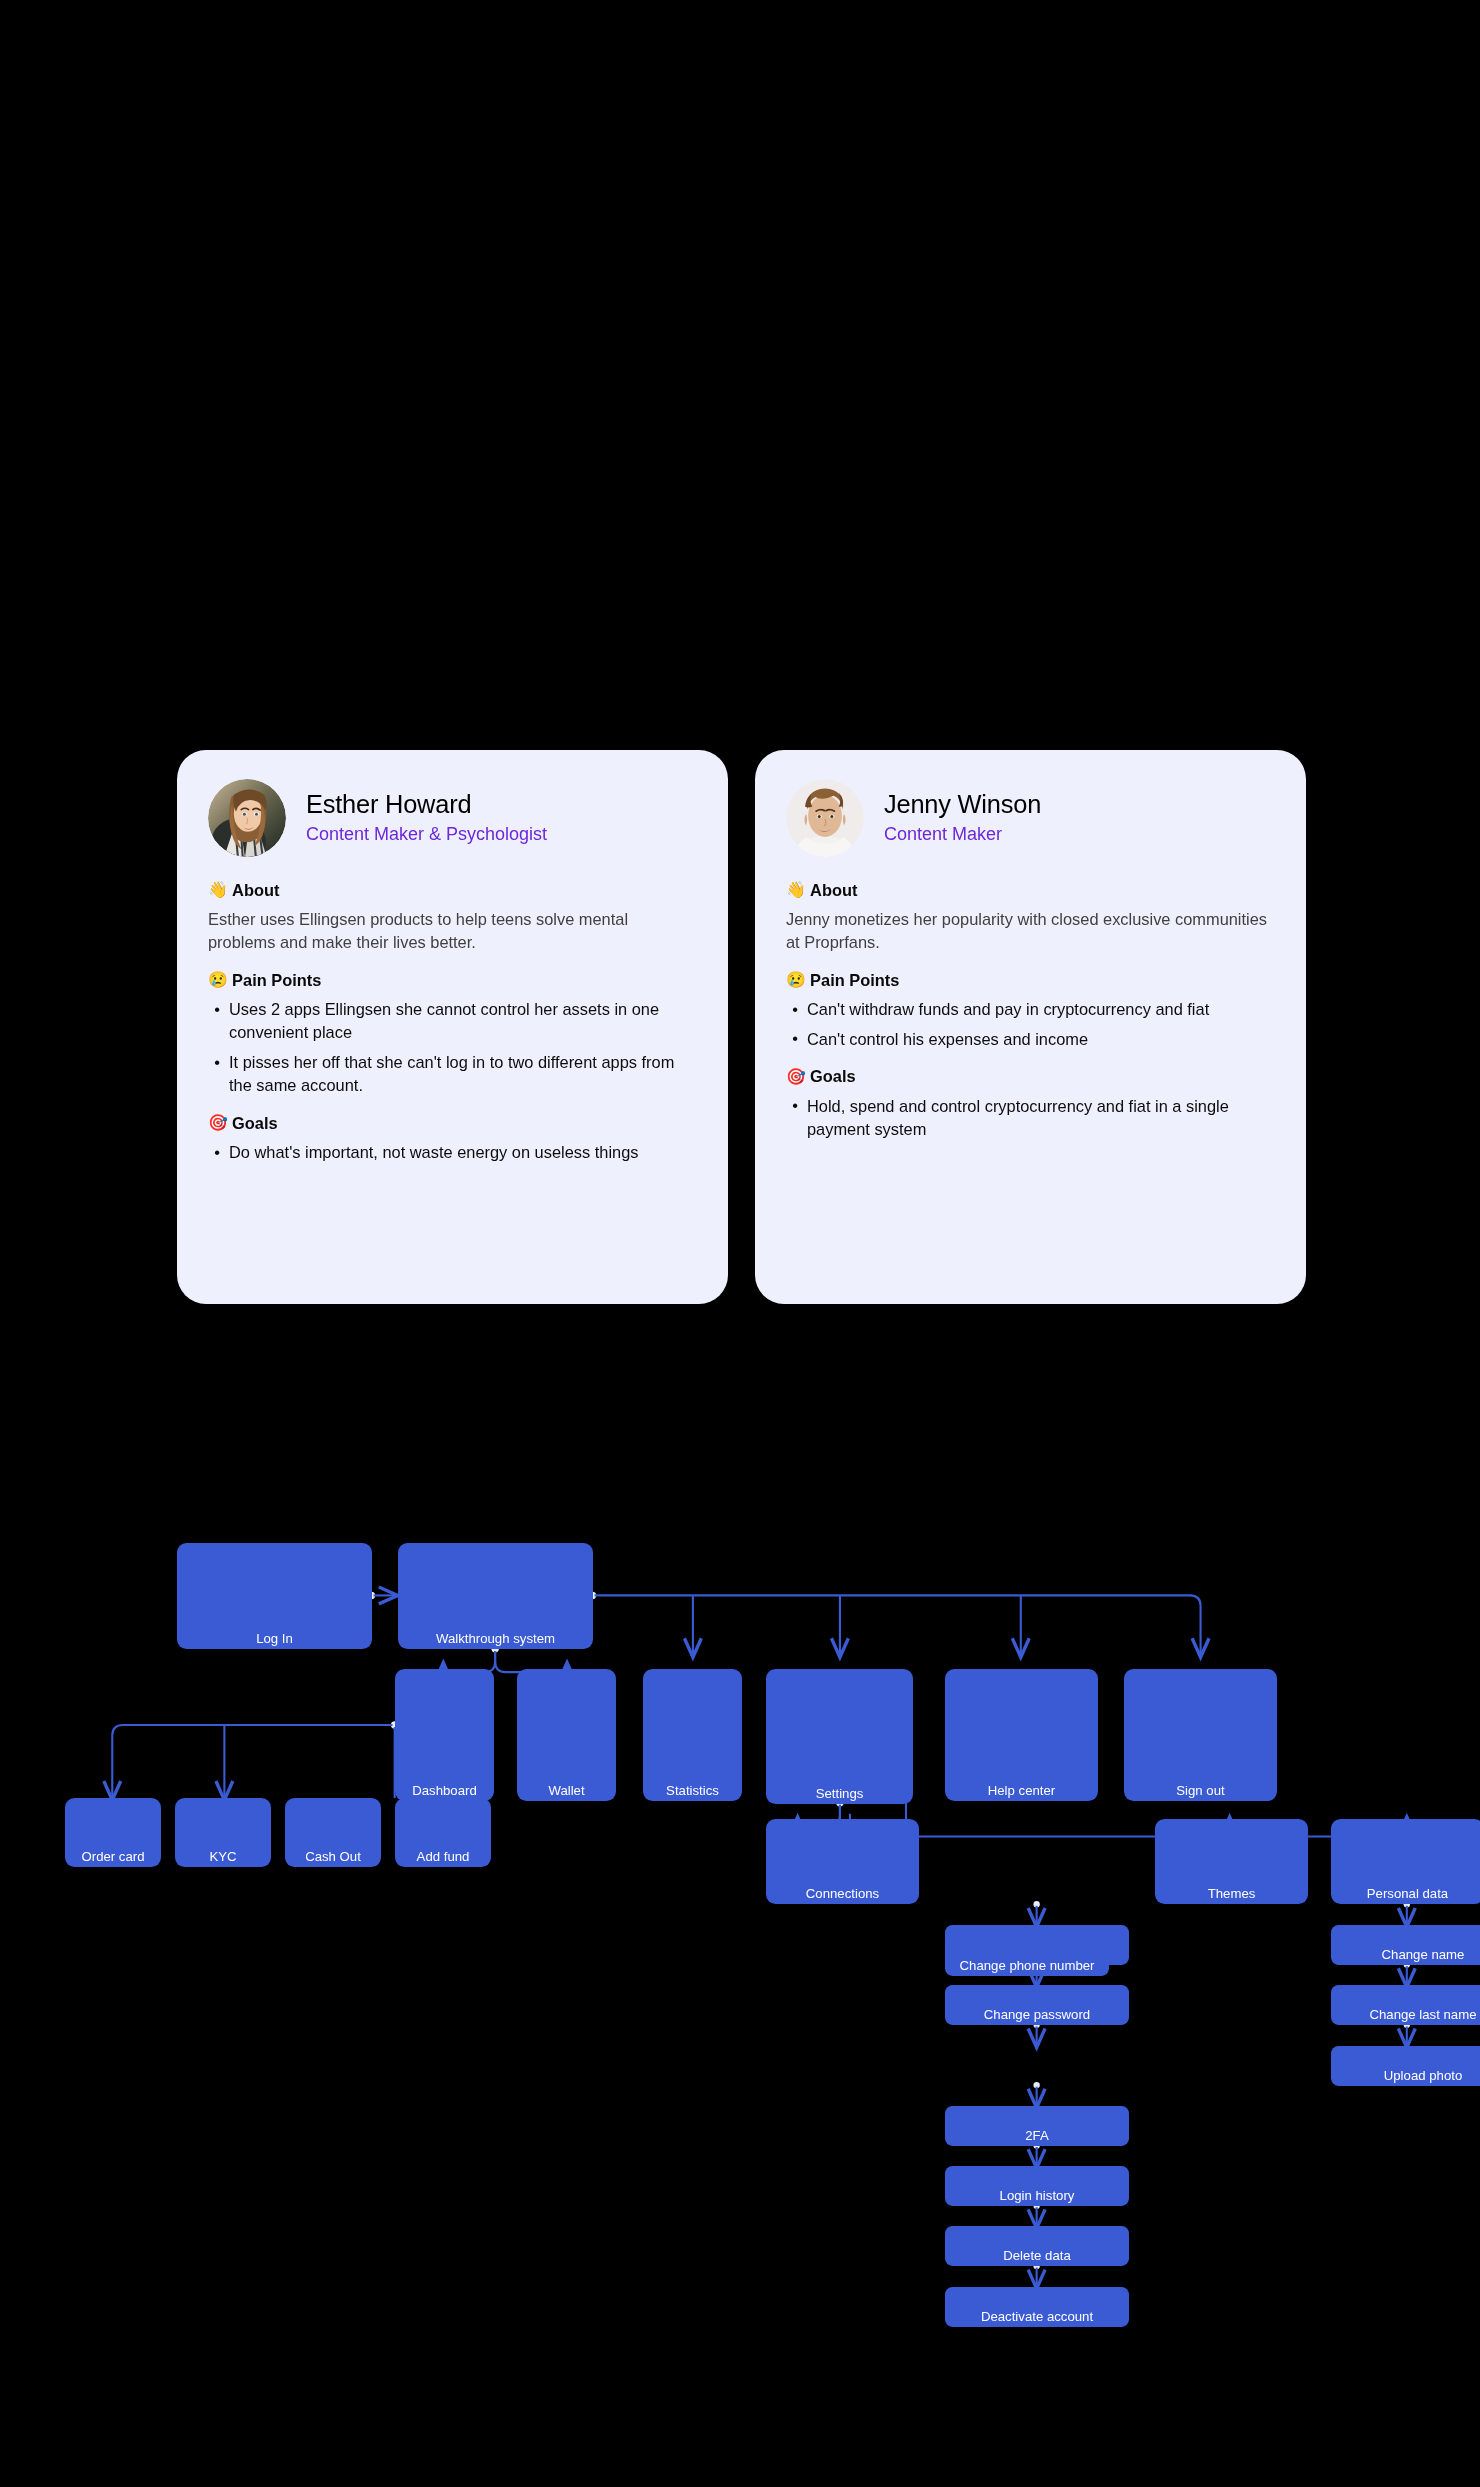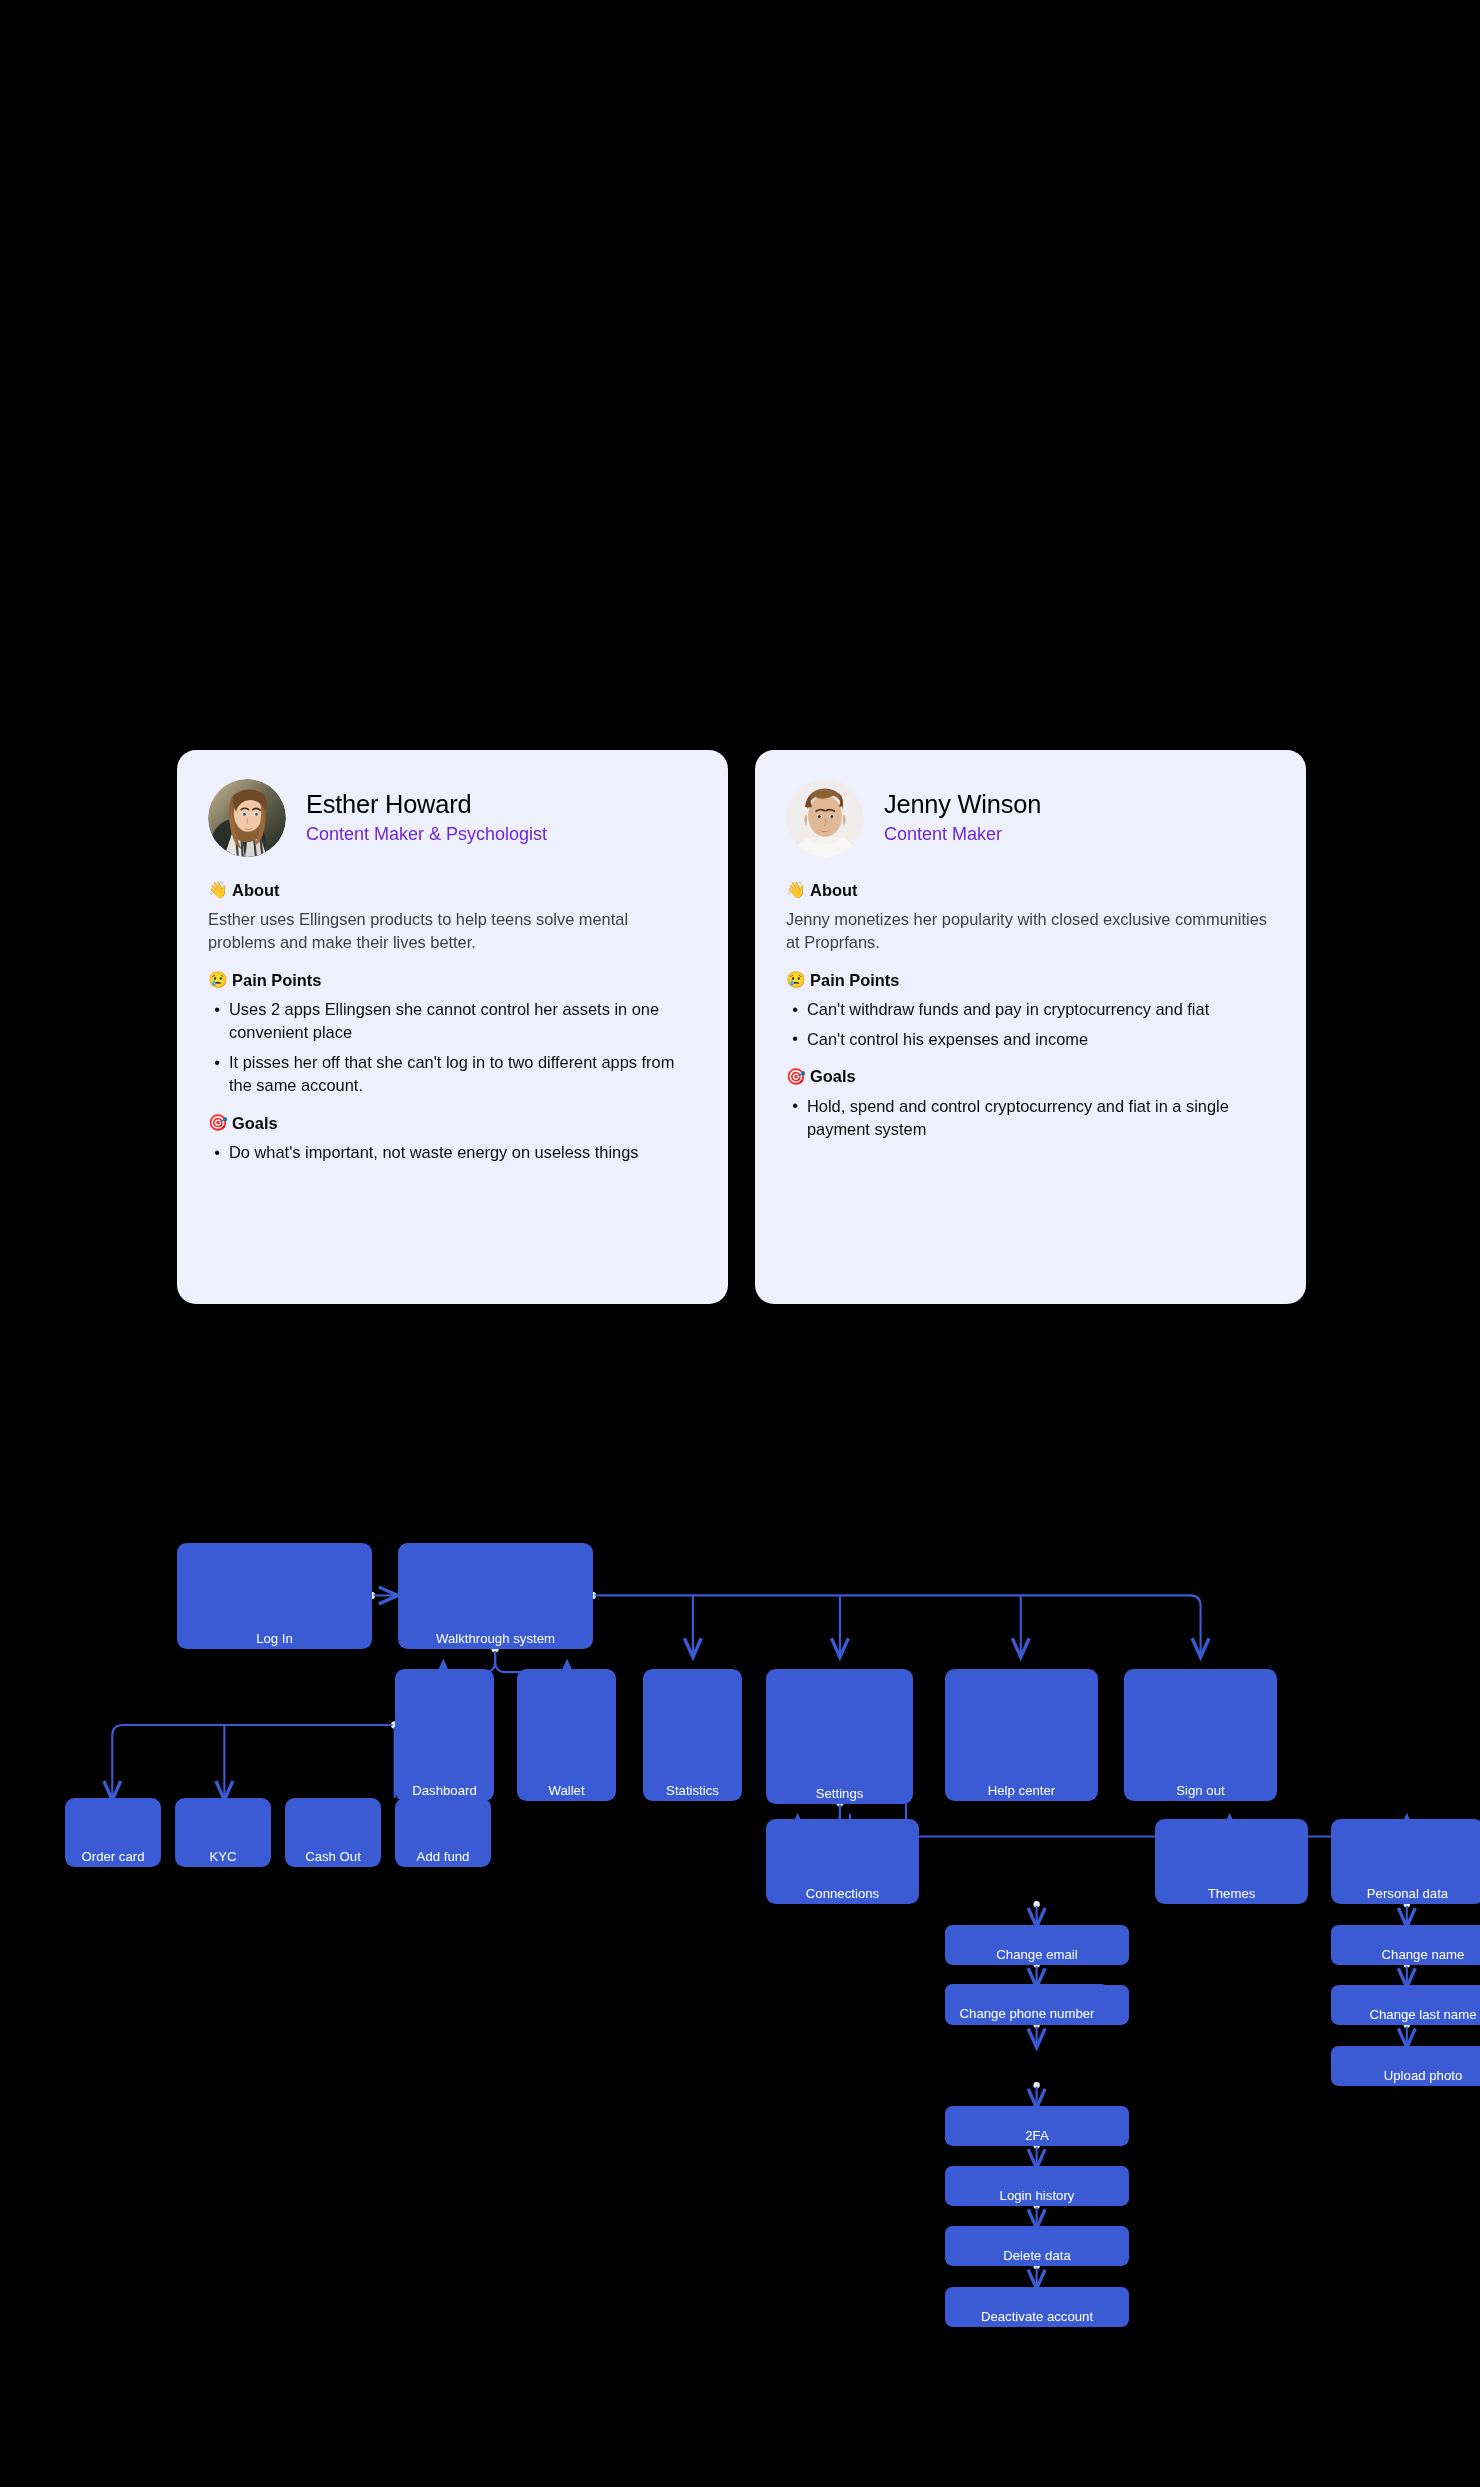--- a/index.html
+++ b/index.html
@@ -8,21 +8,21 @@
     background: #000000;
     font-family: "Liberation Sans", sans-serif;
     overflow: hidden;
   }
   #stage { position: relative; width: 1481px; height: 2487px; background:#000; }
 
   
   .persona-card {
     position: absolute;
     background: #eef1fd;
-    border-radius: 19px;
+    border-radius: 29px;
     padding: 28.6px 32px 28.6px 31px;
   }
   .persona-head { display: flex; align-items: center; gap: 20px; margin-bottom: 24px; }
   .avatar {
     width: 78px; height: 78px; border-radius: 50%;
     flex: 0 0 78px; overflow: hidden; position: relative;
   }
   .avatar svg { display:block; width:78px; height:78px; }
   .persona-name {
     font-size: 25.4px; color: #000; font-weight: 400; line-height: 1.12;
@@ -311,21 +311,21 @@
     <div class="fnode big" style="left:1331px; top:1819px; width:153px; height:85px;">
       <span>Personal data</span>
     </div>
 
     <div class="fnode" style="left:945px; top:1925px; width:184px; height:40px;">
       <span>Change email</span>
     </div>
     <div class="fnode" style="left:945px; top:1985px; width:184px; height:40px;">
       <span>Change password</span>
     </div>
-    <div class="fnode" style="left:945px; top:1984px; width:164px; height:40px;">
+    <div class="fnode" style="left:945px; top:1936px; width:164px; height:40px;">
       <span>Change phone number</span>
     </div>
     <div class="fnode" style="left:945px; top:2106px; width:184px; height:40px;">
       <span>2FA</span>
     </div>
     <div class="fnode" style="left:945px; top:2166px; width:184px; height:40px;">
       <span>Login history</span>
     </div>
     <div class="fnode" style="left:945px; top:2226px; width:184px; height:40px;">
       <span>Delete data</span>

